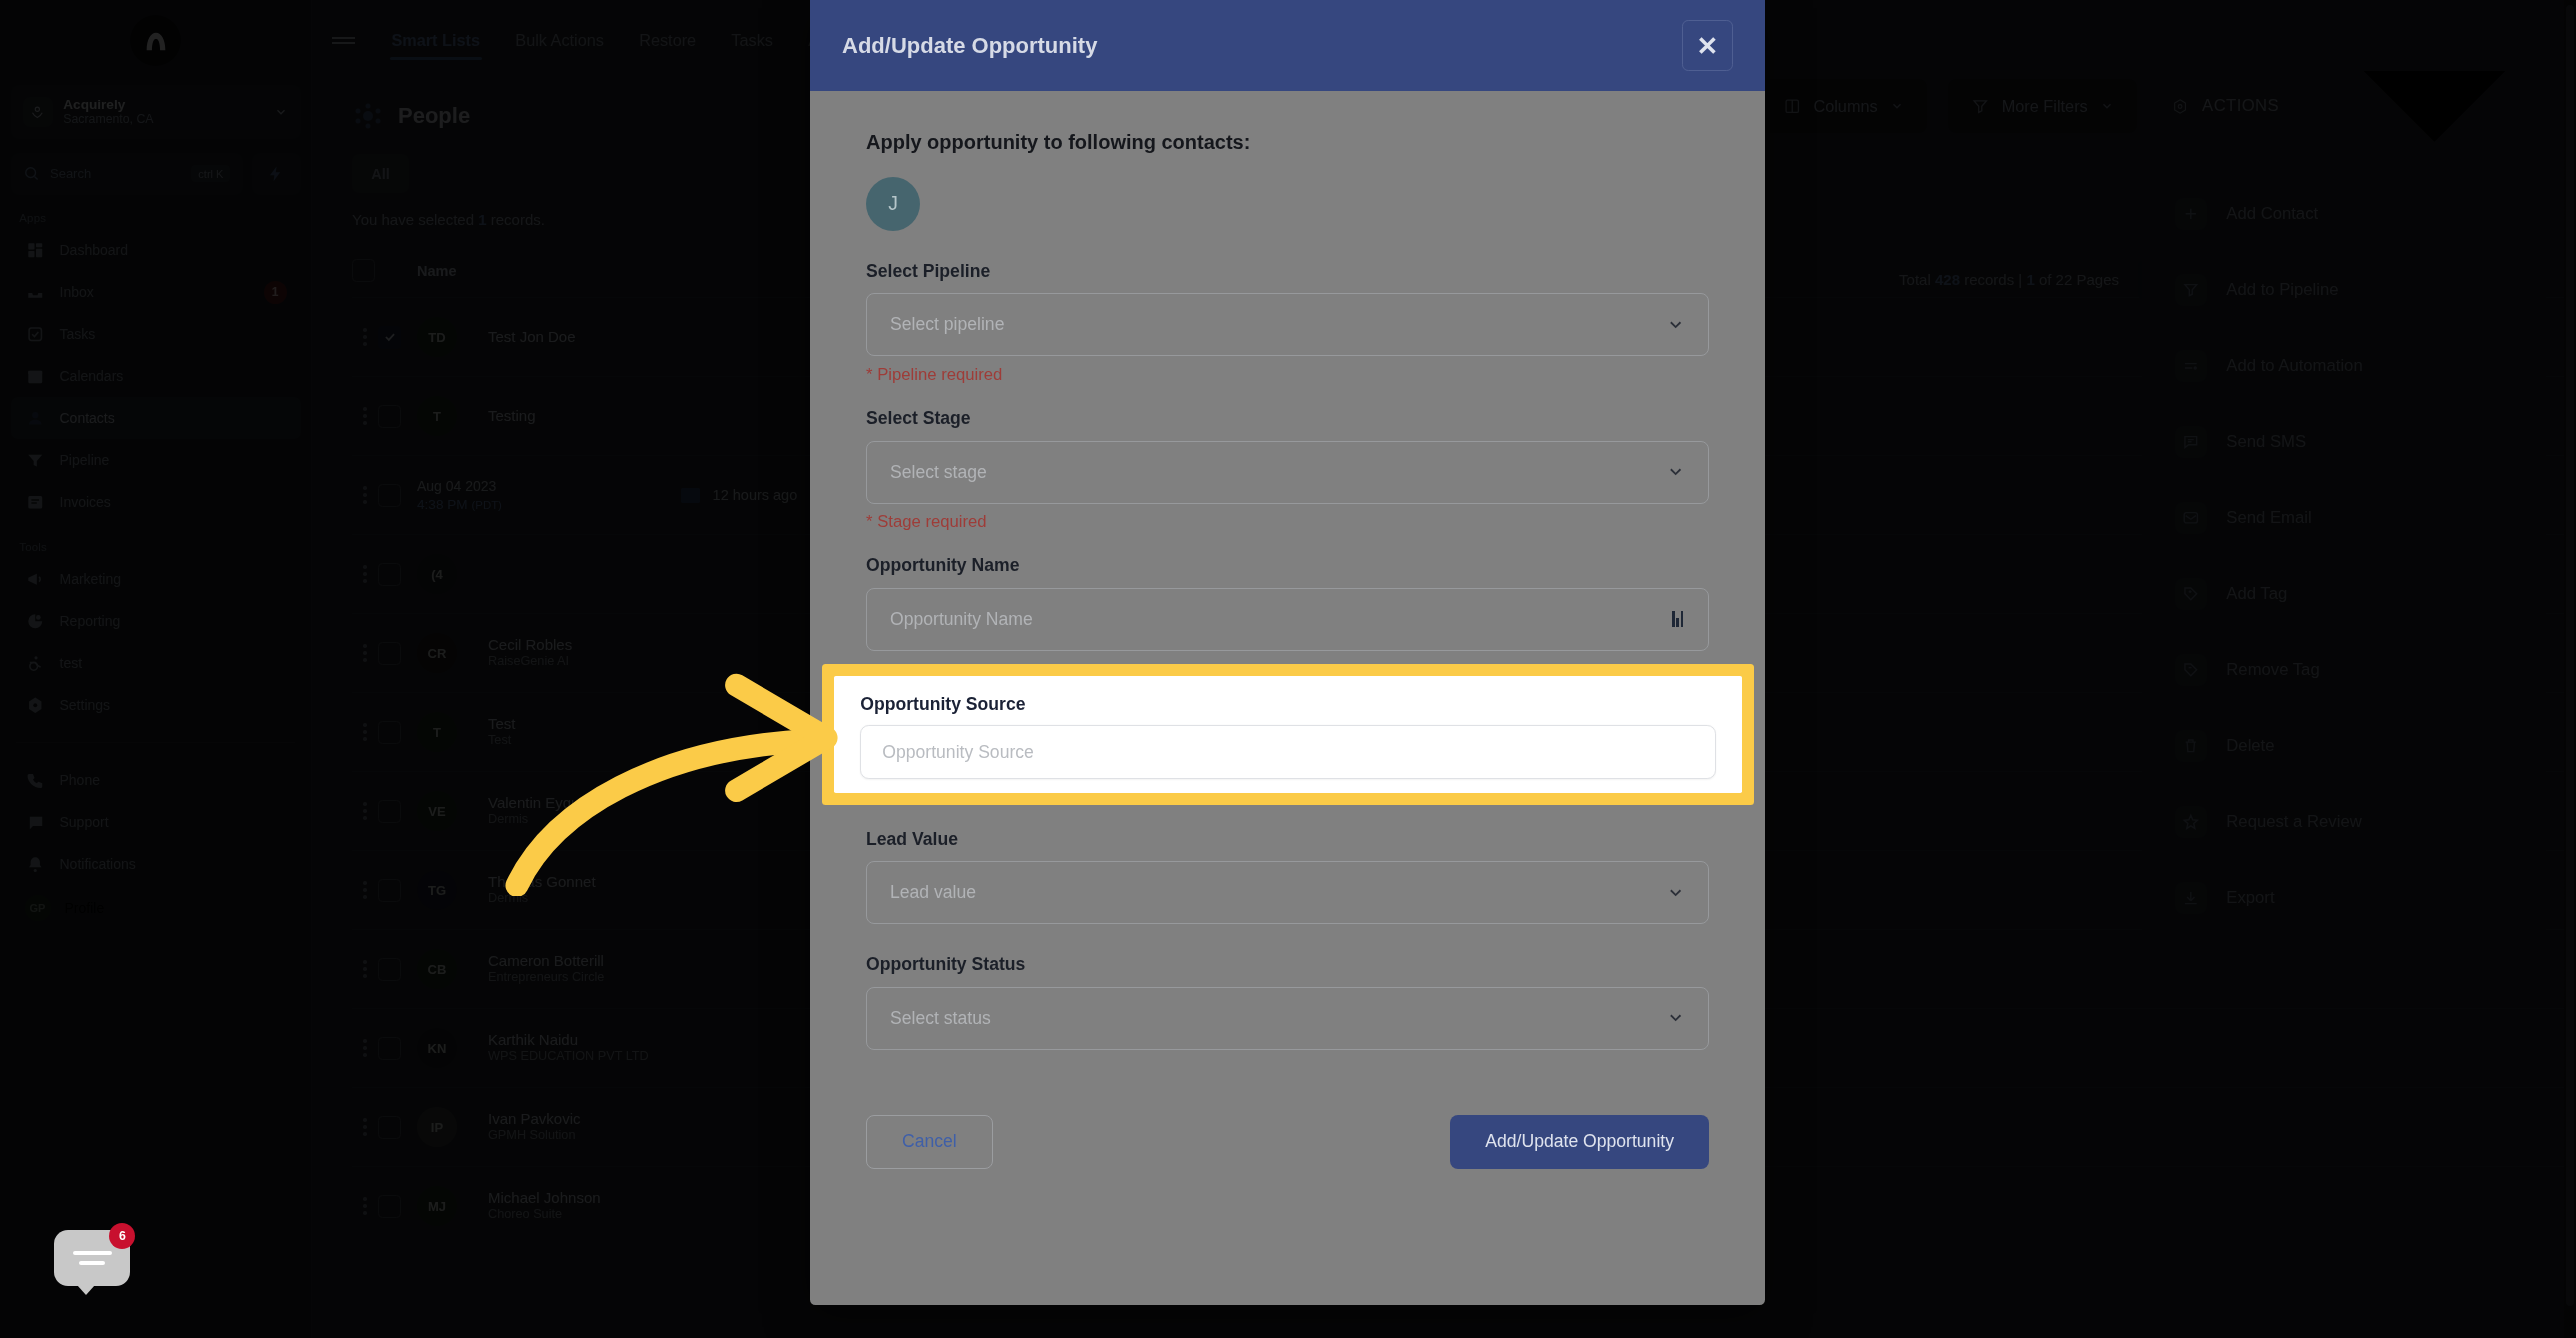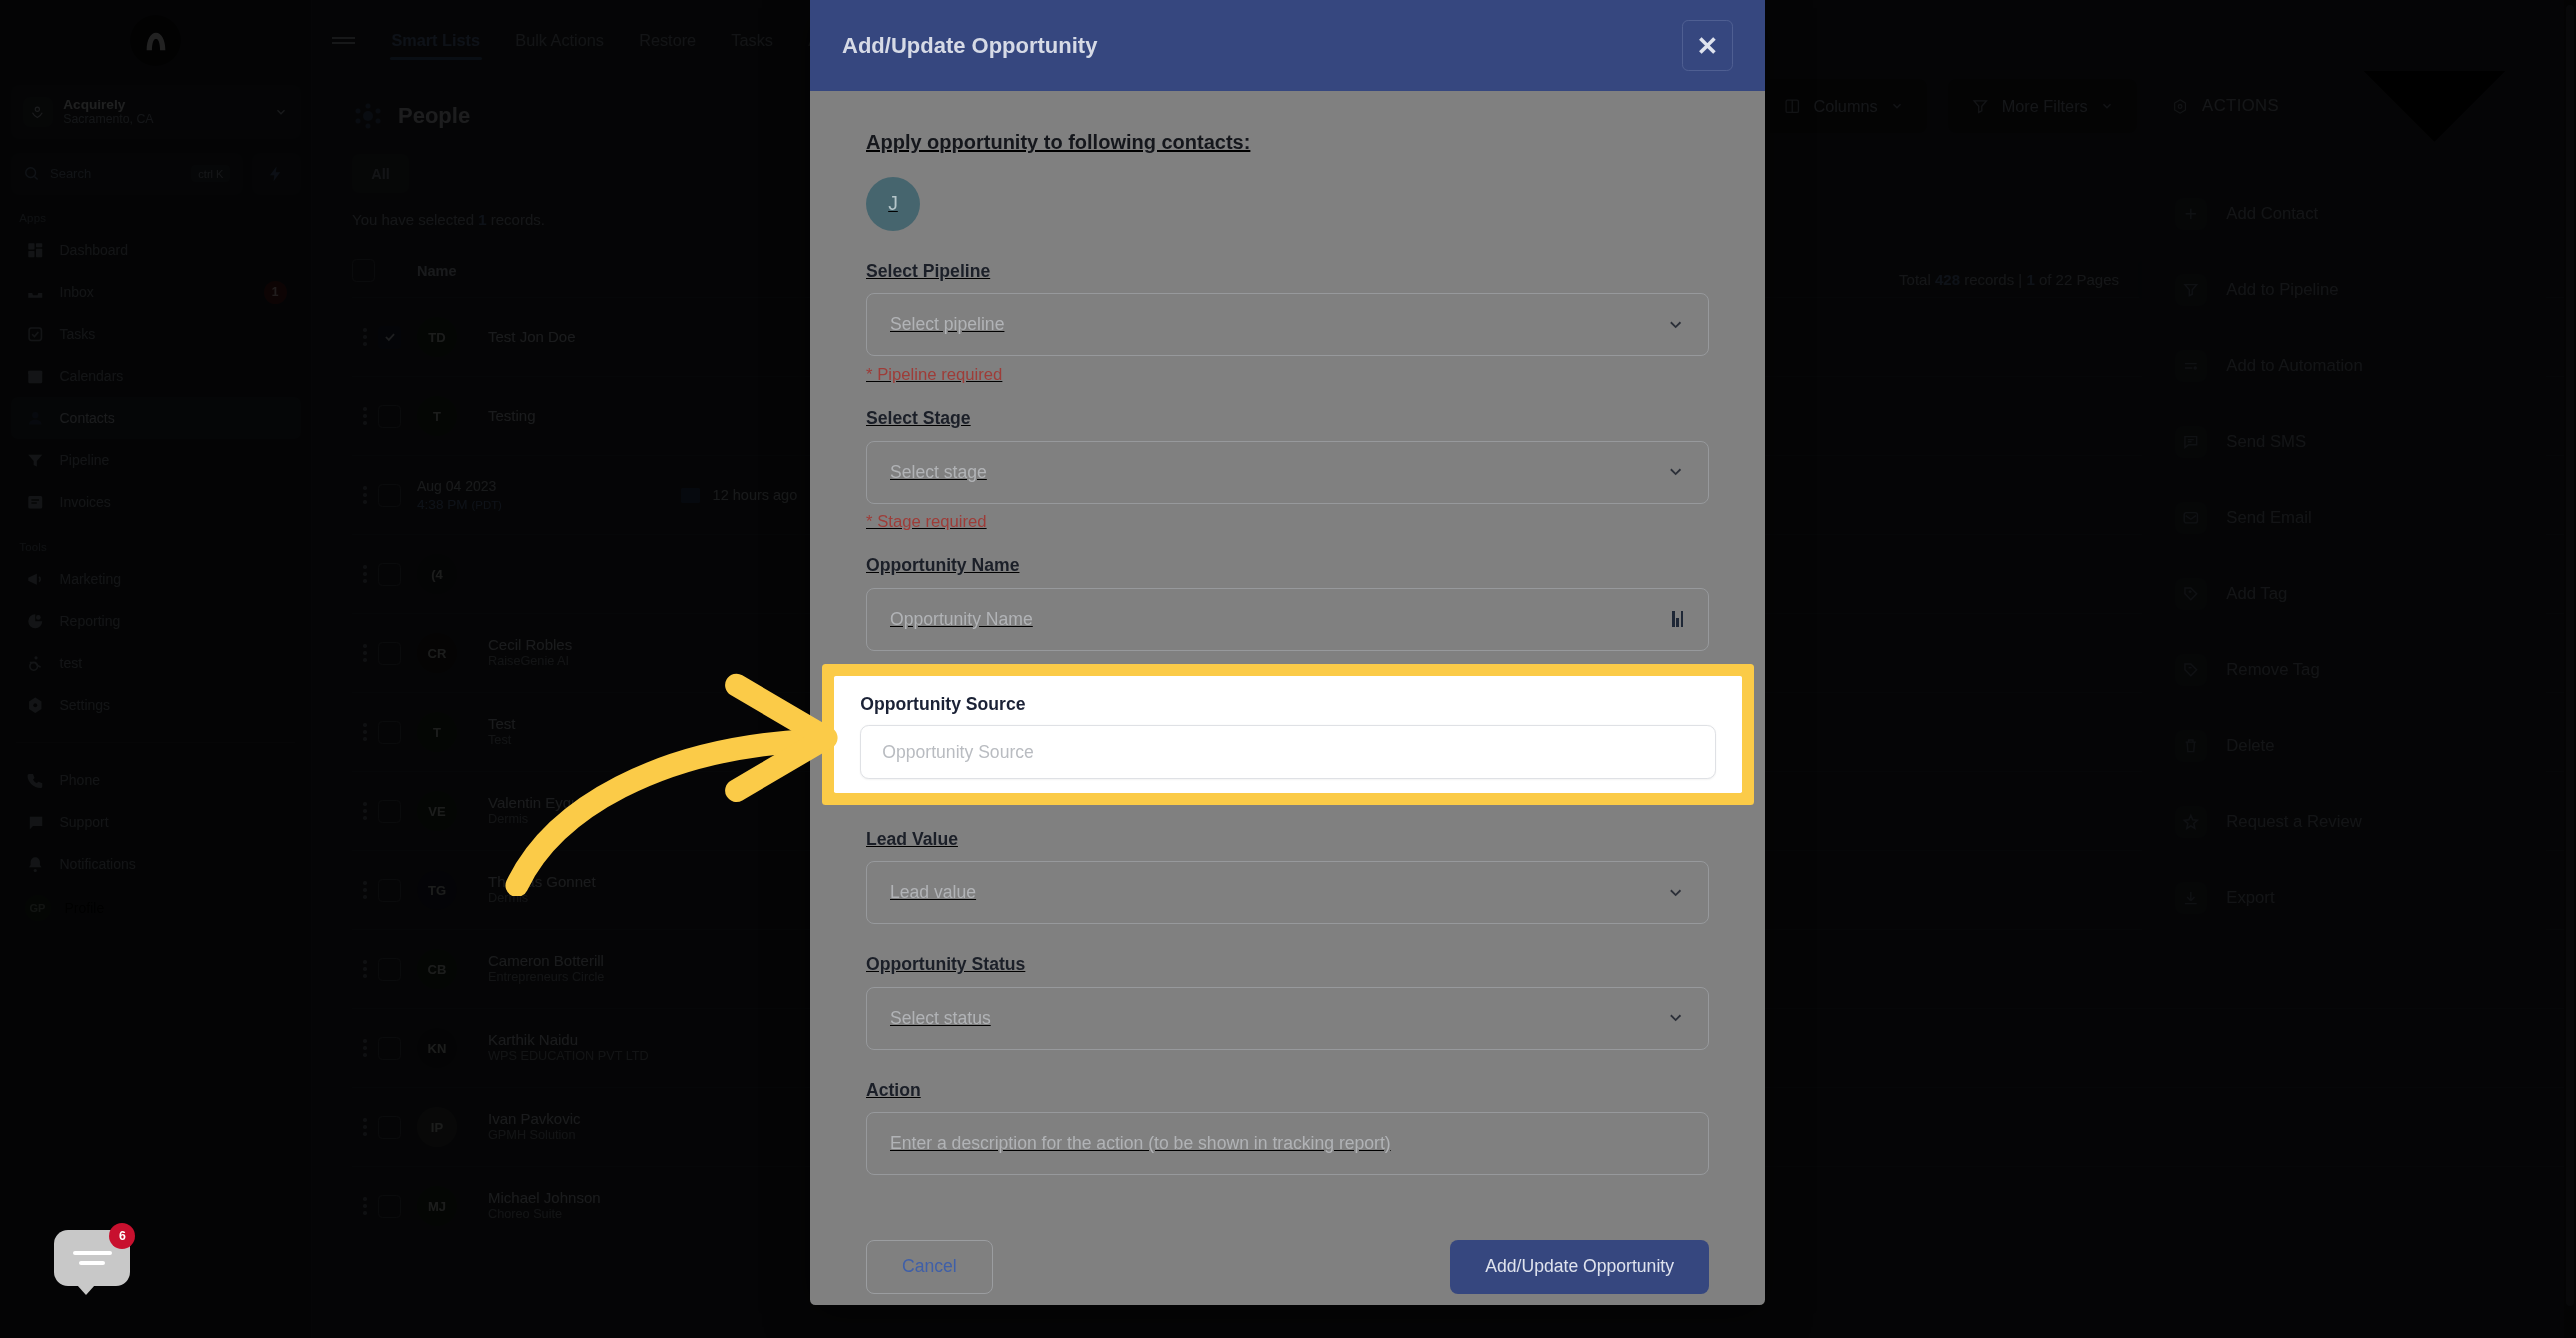--- a/index.html
+++ b/index.html
@@ -196,21 +196,21 @@
   .modal-head {
     height: 91px; background: #36477f; display: flex; align-items: center;
     padding: 0 32px; justify-content: space-between;
   }
   .modal-title { font-size: 22px; font-weight: 700; color: #d6dae6; }
   .modal-close {
     width: 51px; height: 51px; border-radius: 6.2px; border: 0.9px solid #4f5f92;
     display: flex; align-items: center; justify-content: center;
     color: #dfe3ee; font-size: 26px; font-weight: 700; line-height: 1;
   }
-  .modal-body { padding: 40px 56px 16px 56px; text-decoration: underline; }
+  .modal-body { padding: 40px 56px 16px 56px; }
   .apply-head { font-size: 20px; font-weight: 700; color: #15171c; }
   .contact-avatar {
     width: 54px; height: 54px; border-radius: 50%; background: #46656e;
     display: flex; align-items: center; justify-content: center;
     color: #b6c6ca; font-size: 19.3px; margin-top: 23px;
   }
   .field { margin-top: 30px; }
   .field.tight { margin-top: 23px; }
   .fl { font-size: 17.6px; font-weight: 700; color: #1b1f28; margin-bottom: 11.4px; }
   .fc {
@@ -1021,26 +1021,20 @@
       <div class="field">
         <div class="fl">Opportunity Status</div>
         <div class="fc">
           <span class="fph">Select status</span>
           <svg class="fchev" viewBox="0 0 24 24">
               <path d="M6 9l6 6 6-6"></path>
             </svg>
         </div>
       </div>
 
-      <div class="field">
-        <div class="fl">Action</div>
-        <div class="fc">
-          <span class="fph">Enter a description for the action (to be shown in tracking report)</span>
-        </div>
-      </div>
     </div>
 
     <div class="modal-foot">
       <div class="btn-cancel">Cancel</div>
       <div class="btn-primary">Add/Update Opportunity</div>
     </div>
   </div>
 
   <div class="highlight">
     <div class="highlight-inner">

